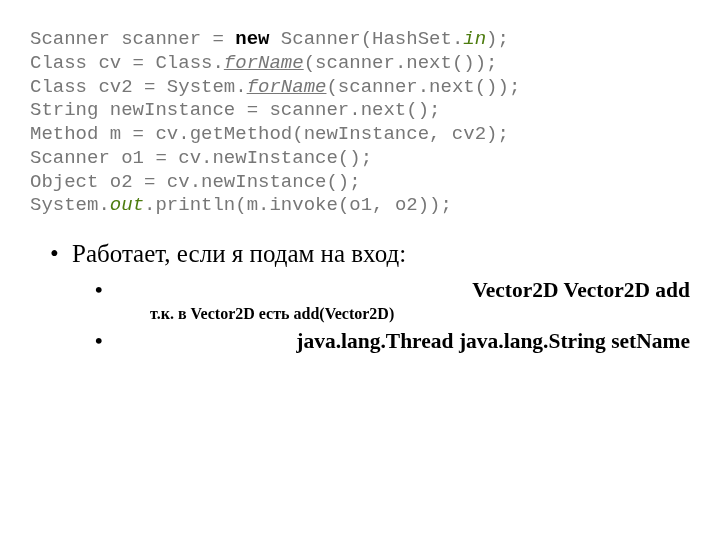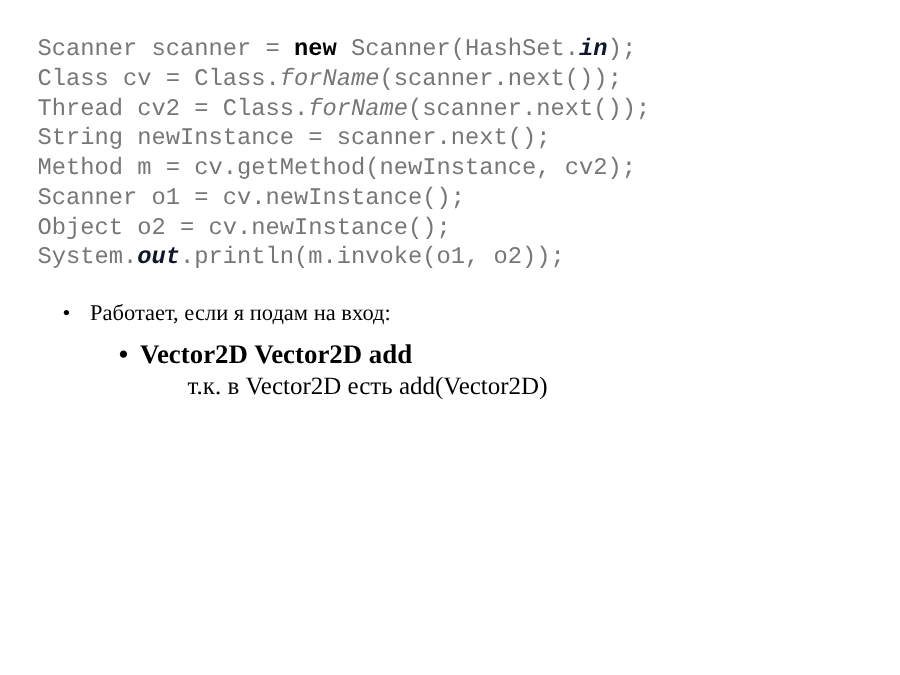--- a/index.html
+++ b/index.html
@@ -14,70 +14,74 @@
   }
   .code {
     font-family: 'Courier New', Courier, monospace;
     font-size: 19px;
     line-height: 1.25;
     color: #777;
     white-space: pre;
     margin-bottom: 22px;
   }
   .kw { font-weight: bold; color: #000000; }
-  .stat { font-style: italic; color: #0f172a; font-weight: bold; }
-  .statm { font-style: italic; color: #777; }
+  .stat { font-style: italic; color: #4d7c0f; }
+  .statm { font-style: italic; color: #777; text-decoration: underline; }
   .bullet-list { padding-left: 42px; }
   .bullet1 {
-    font-size: 18px;
+    font-size: 25px;
     margin: 8px 0 10px 0;
     position: relative;
   }
   .bullet1::before {
     content: "•";
     position: absolute;
     left: -22px;
     top: 0;
   }
   .sub-list { padding-left: 40px; }
   .bullet2 {
     font-size: 21.5px;
     font-weight: bold;
     margin: 6px 0 2px 0;
     position: relative;
+    text-align: right;
   }
   .bullet2::before {
     content: "•";
     position: absolute;
     left: -17px;
     top: 0;
   }
   .sub3 {
-    font-size: 20px;
-    font-weight: normal;
+    font-size: 16px;
+    font-weight: bold;
     margin: 2px 0 6px 38px;
   }
 </style>
 </head>
 <body>
 
 <div class="code"><span><span>Scanner scanner = </span><span class="kw">new</span><span> Scanner(HashSet.</span><span class="stat">in</span><span>);</span></span>
 <span><span>Class cv = Class.</span><span class="statm">forName</span><span>(scanner.next());</span></span>
-<span><span>Thread cv2 = Class.</span><span class="statm">forName</span><span>(scanner.next());</span></span>
+<span><span>Class cv2 = System.</span><span class="statm">forName</span><span>(scanner.next());</span></span>
 <span>String newInstance = scanner.next();</span>
 <span>Method m = cv.getMethod(newInstance, cv2);</span>
 <span>Scanner o1 = cv.newInstance();</span>
 <span>Object o2 = cv.newInstance();</span>
 <span><span>System.</span><span class="stat">out</span><span>.println(m.invoke(o1, o2));</span></span></div>
 
 <div class="bullet-list">
   <div class="bullet1">
     <span>Работает, если я подам на вход:</span>
   </div>
   <div class="sub-list">
     <div class="bullet2">
       <span>Vector2D  Vector2D  add</span>
     </div>
     <div class="sub3">т.к. в Vector2D есть add(Vector2D)</div>
 
 
+    <div class="bullet2">
+      <span>java.lang.Thread  java.lang.String  setName</span>
+    </div>
   </div>
 </div>
 
 </body></html>

